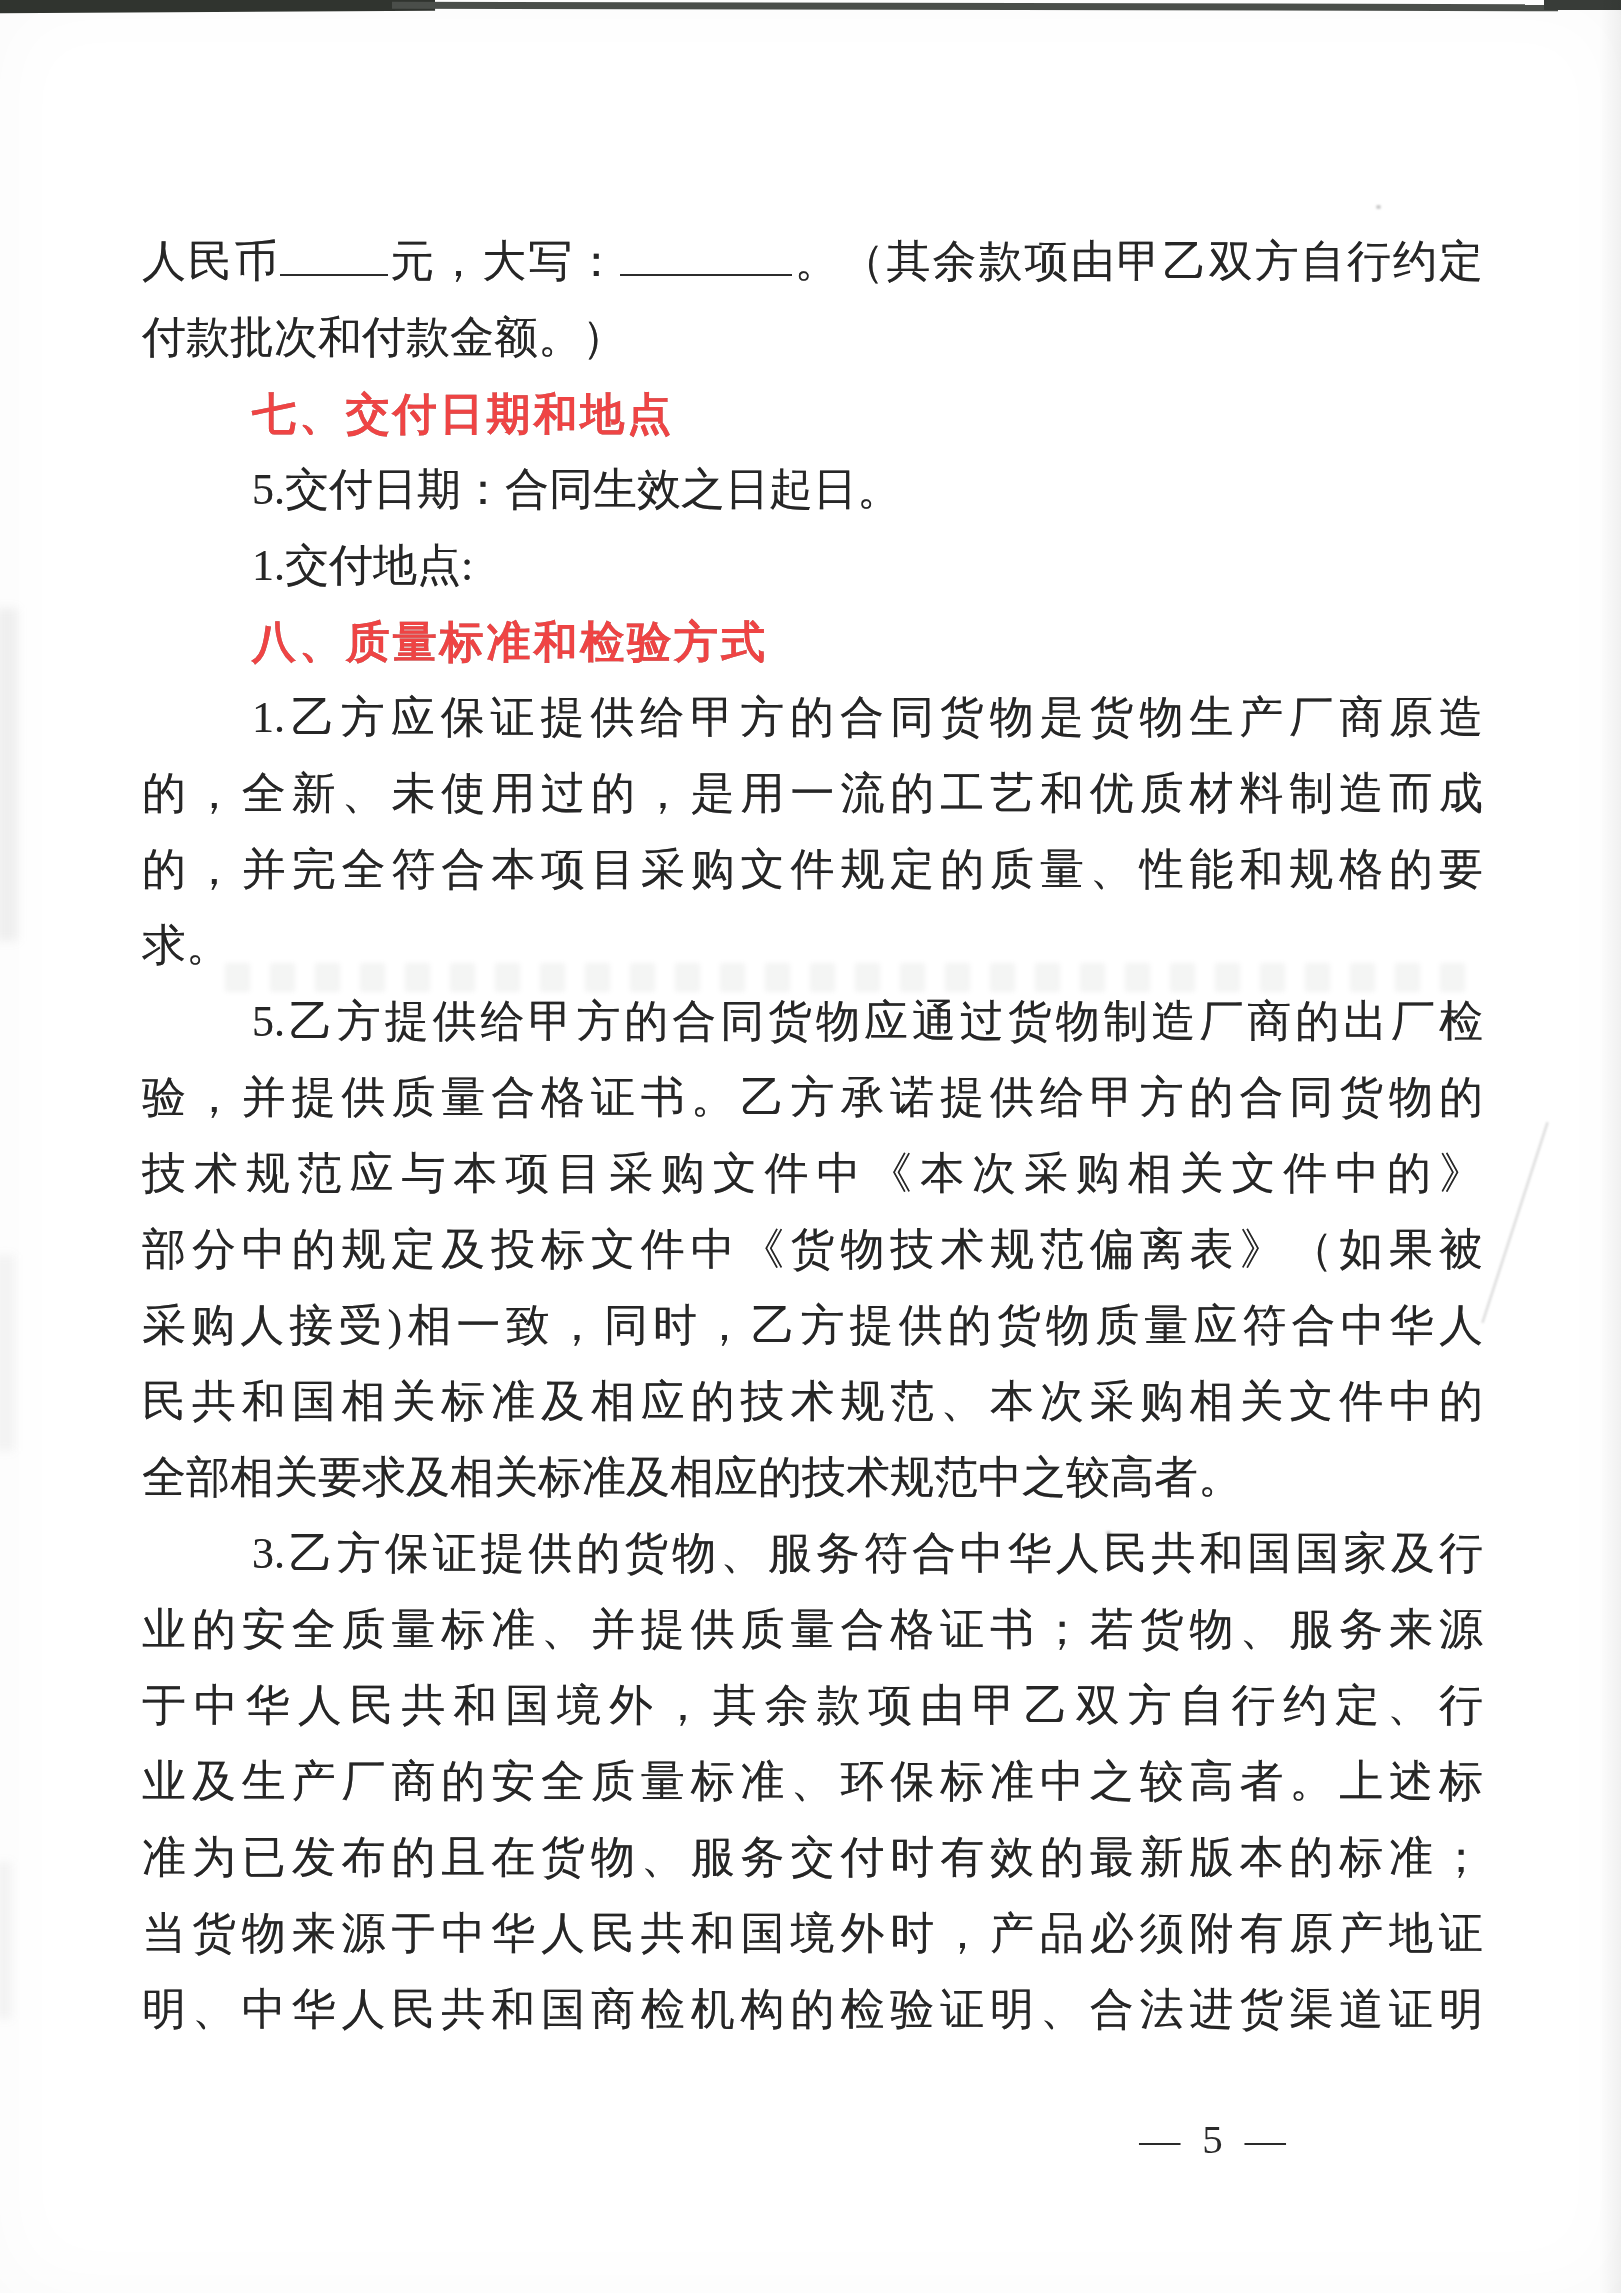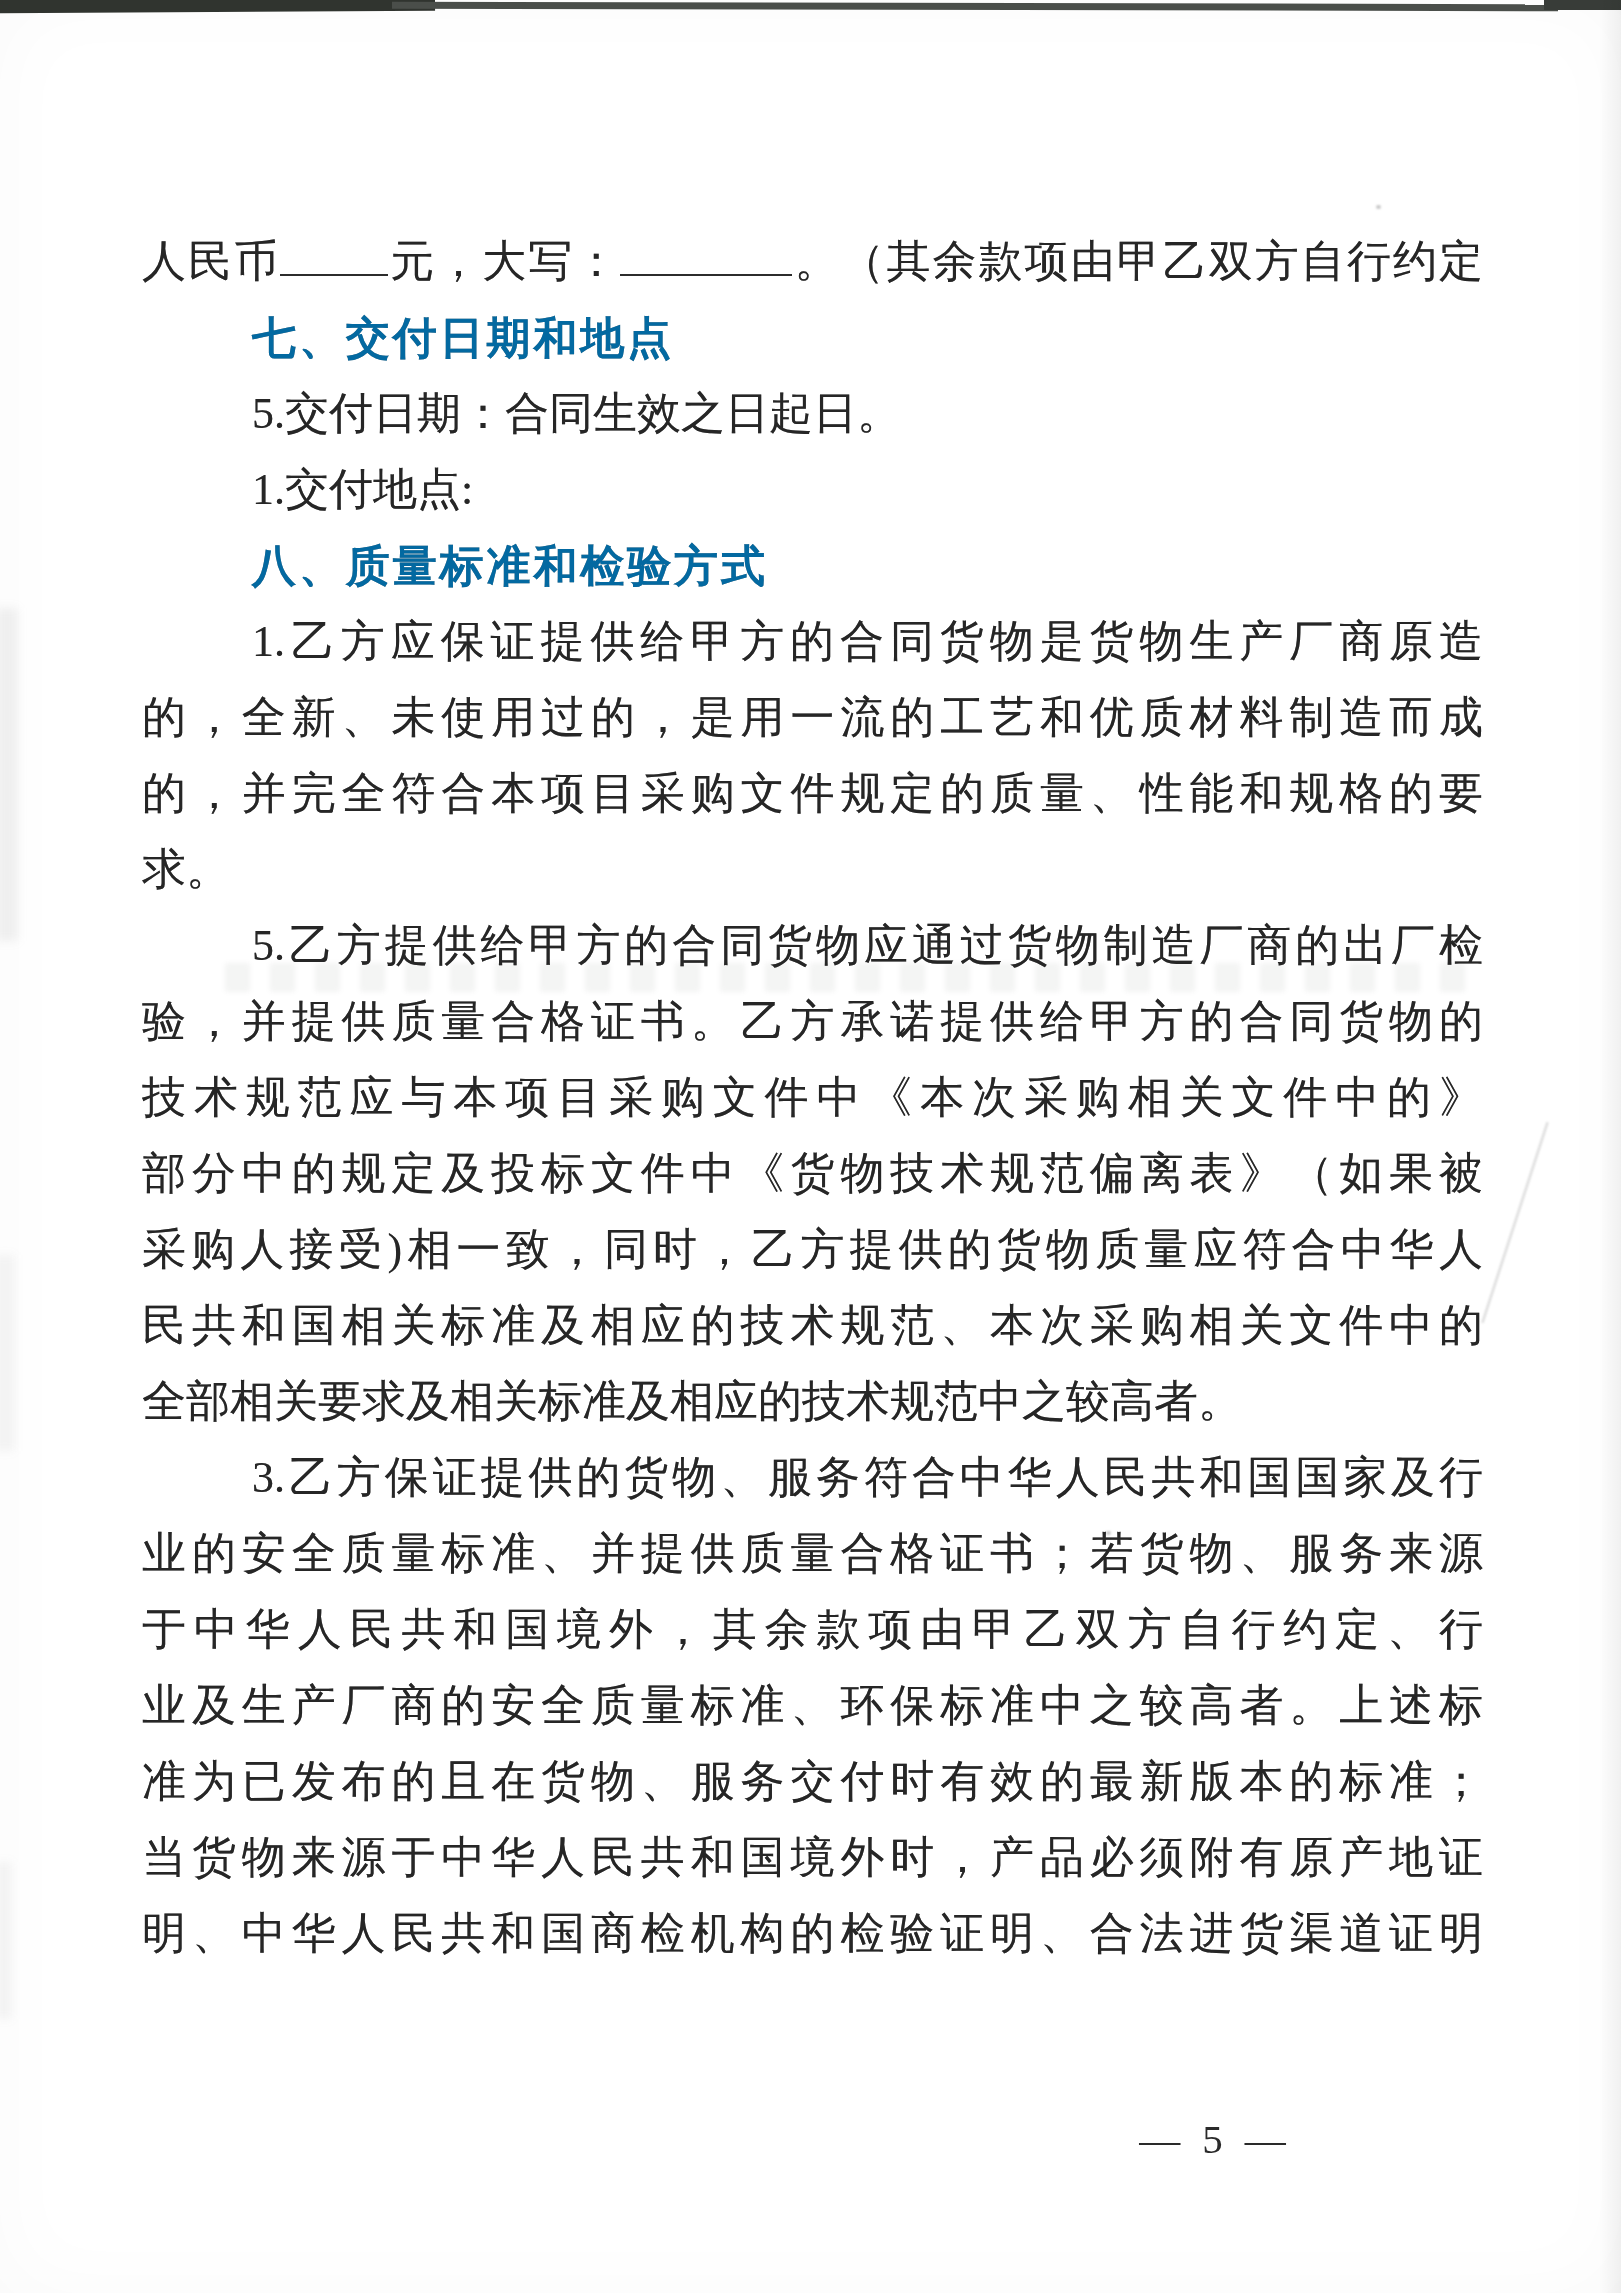--- a/index.html
+++ b/index.html
@@ -40,21 +40,21 @@
   }
   .j{ 
     white-space:normal;
     text-align:justify;
     text-align-last:justify;
     text-justify:inter-ideograph;
   }
   .ind{text-indent:110px;}
   .hd{
     font-family:"Liberation Sans","DejaVu Sans",sans-serif;
-    font-weight:700;color:#0369a1;
+    font-weight:700;color:#ef4444;
     letter-spacing:2.9px;
   }
   .blank{
     display:inline-block;height:0;
     border-bottom:2.9px solid #2c2c2c;
   }
   .u1{width:108px;}
   .u2{width:172px;}
   .pagenum{
     position:absolute;left:1132px;top:2105px;width:167px;
@@ -77,20 +77,21 @@
   <div class="smudge sm3"></div>
   <div class="scratch"></div>
   <div class="ghost-line"></div>
   <div class="speck" style="left:1376px;top:205px;"></div>
   <div class="speck" style="left:1106px;top:1531px;"></div>
 
   <div class="textblock">
 
     <div class="line j"><span>人民币</span><span class="blank u1"></span><span>元，大写：</span><span class="blank u2"></span><span>。（其余款项由甲乙双方自行约定</span></div>
 
+    <div class="line">付款批次和付款金额。）</div>
     <div class="line hd ind">七、交付日期和地点</div>
     <div class="line ind">5.交付日期：合同生效之日起日。</div>
     <div class="line ind">1.交付地点:</div>
     <div class="line hd ind">八、质量标准和检验方式</div>
     <div class="line j ind">1.乙方应保证提供给甲方的合同货物是货物生产厂商原造</div>
     <div class="line j">的，全新、未使用过的，是用一流的工艺和优质材料制造而成</div>
     <div class="line j">的，并完全符合本项目采购文件规定的质量、性能和规格的要</div>
     <div class="line">求。</div>
     <div class="line j ind">5.乙方提供给甲方的合同货物应通过货物制造厂商的出厂检</div>
     <div class="line j">验，并提供质量合格证书。乙方承诺提供给甲方的合同货物的</div>

